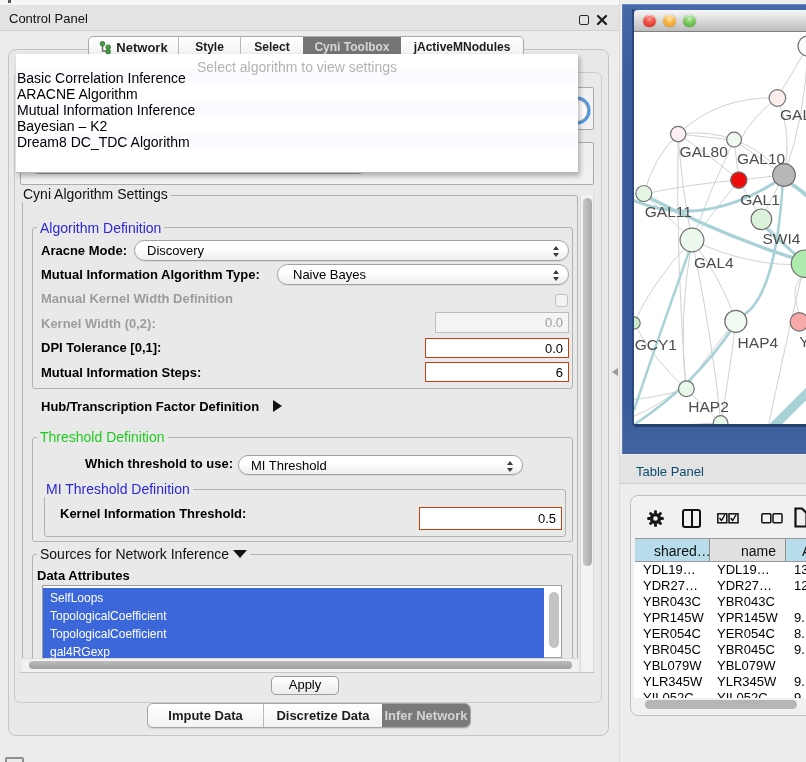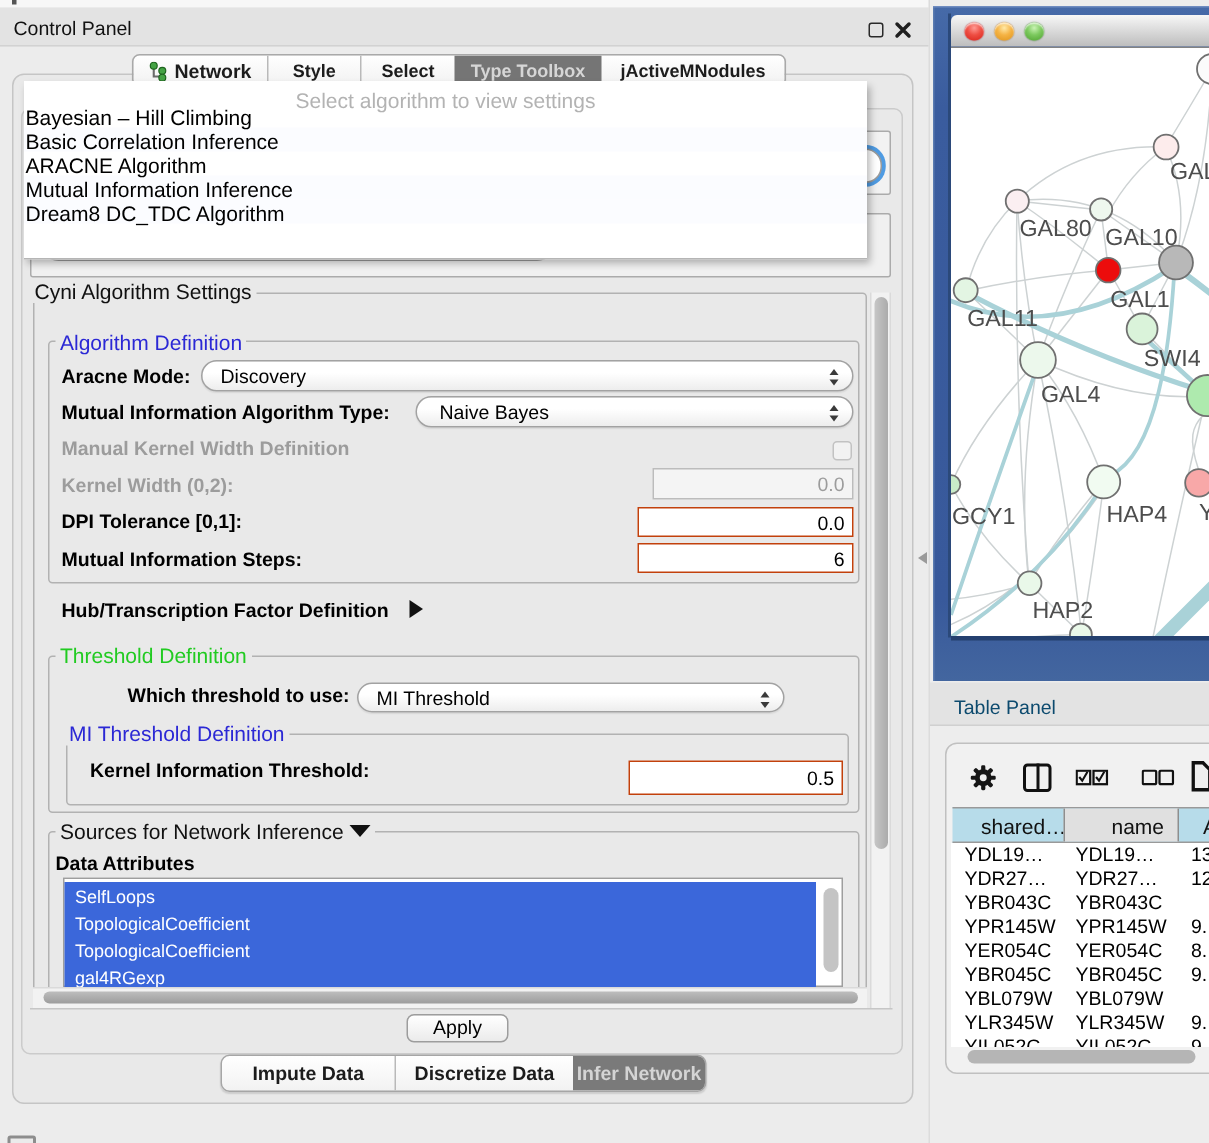--- a/index.html
+++ b/index.html
@@ -38,21 +38,21 @@
   <div style="width:90px;display:flex;align-items:center;justify-content:center;border-right:1px solid #b9b9b9;font-size:13px;font-weight:bold;color:#1c1c1c">
     <svg width="13" height="13" viewBox="0 0 13 13" style="margin-right:4px">
         <path d="M3.5 3.5 V10 H9" stroke="#6b6b6b" stroke-width="1.4" fill="none"></path>
         <circle cx="3.5" cy="2.8" r="2.3" fill="#44a244" stroke="#1e641e" stroke-width="0.8"></circle>
         <circle cx="9.2" cy="6.2" r="2.3" fill="#44a244" stroke="#1e641e" stroke-width="0.8"></circle>
         <circle cx="9.2" cy="10.8" r="2.3" fill="#44a244" stroke="#1e641e" stroke-width="0.8"></circle>
       </svg>
     Network</div>
   <div style="width:62px;display:flex;align-items:center;justify-content:center;border-right:1px solid #b9b9b9;font-size:12px;font-weight:bold;color:#1c1c1c">Style</div>
   <div style="width:62px;display:flex;align-items:center;justify-content:center;font-size:12px;font-weight:bold;color:#1c1c1c">Select</div>
-  <div style="width:98px;display:flex;align-items:center;justify-content:center;background:#757575;font-size:12px;font-weight:bold;color:#d6d6d6">Type Toolbox</div>
+  <div style="width:98px;display:flex;align-items:center;justify-content:center;background:#757575;font-size:12px;font-weight:bold;color:#d6d6d6">Cyni Toolbox</div>
   <div style="flex:1;display:flex;align-items:center;justify-content:center;font-size:12px;font-weight:bold;color:#1c1c1c">jActiveMNodules</div>
 </div>
 
 <div class="abs" style="left:20px;top:87px;width:574px;height:43px;background:#f2f2f2;border:1px solid #ababab;border-radius:2px"></div>
 <div class="abs" style="left:26px;top:99px;width:562px;height:23px;background:#fff;border:1px solid #9a9a9a;border-radius:11px;box-shadow:0 0 0 2.5px #4f9be2"></div>
 <div class="abs" style="left:20px;top:142px;width:574px;height:43px;background:#f0f0f0;border:1px solid #ababab;border-radius:2px"></div>
 <div class="abs" style="left:26px;top:148px;width:345px;height:26px;background:linear-gradient(#fdfdfd,#ededed);border:1px solid #9a9a9a;border-radius:13px"></div>
 
 <div class="group" style="left:22px;top:195px;width:556px;height:470px"></div>
 <div class="gl" style="left:20px;top:186px;color:#111">Cyni Algorithm Settings</div>
@@ -109,24 +109,24 @@
 
 <div class="abs" style="left:580px;top:195px;width:14px;height:477px;background:#f2f2f2;border-left:1px solid #dadada;border-right:1px solid #dadada"></div>
 <div class="abs" style="left:583px;top:198px;width:9px;height:368px;background:linear-gradient(90deg,#c6c6c6,#ababab);border-radius:4.5px"></div>
 <div class="abs" style="left:20px;top:672px;width:575px;height:1px;background:#c6c6c6"></div>
 
 <div class="abs" style="left:22px;top:658px;width:556px;height:14px;background:#f2f2f2;border-top:1px solid #dadada"></div>
 <div class="abs" style="left:29px;top:661px;width:543px;height:8px;background:linear-gradient(#bdbdbd,#9d9d9d);border-radius:4px"></div>
 
 <div class="abs" style="left:16px;top:54px;width:562px;height:119px;background:#fff;border-bottom:1px solid #b5b5b5;box-shadow:2px 3px 5px rgba(0,0,0,0.28);font-size:14px;color:#000">
   <div style="height:14.5px;text-align:center;color:#b3b3b3;padding-top:4.5px">Select algorithm to view settings</div>
-  <div style="height:16.2px;padding:1px 0 0 1px">Bayesian – Hill Climbing</div>
   <div style="height:16.2px;padding:1px 0 0 1px;background:#fbfcff">Basic Correlation Inference</div>
   <div style="height:16.2px;padding:1px 0 0 1px;font-weight:normal">ARACNE Algorithm</div>
   <div style="height:16.2px;padding:1px 0 0 1px;background:#fbfcff">Mutual Information Inference</div>
+  <div style="height:16.2px;padding:1px 0 0 1px">Bayesian – K2</div>
   <div style="height:16.2px;padding:1px 0 0 1px;background:#fbfcff">Dream8 DC_TDC Algorithm</div>
 </div>
 
 <div class="abs" style="left:271px;top:676px;width:68px;height:19px;background:linear-gradient(#ffffff,#ebebeb);border:1px solid #9d9d9d;border-radius:5px;text-align:center;font-size:13px;padding-top:0px">Apply</div>
 
 <div class="abs" style="left:147px;top:703px;width:324px;height:25px;display:flex;border:1px solid #a6a6a6;border-radius:6px;overflow:hidden;background:linear-gradient(#ffffff,#f2f2f2);box-shadow:0 1px 1px rgba(0,0,0,0.12)">
   <div style="width:116px;display:flex;align-items:center;justify-content:center;border-right:1px solid #b9b9b9;font-size:13px;font-weight:bold;color:#1c1c1c">Impute Data</div>
   <div style="width:118px;display:flex;align-items:center;justify-content:center;font-size:13px;font-weight:bold;color:#1c1c1c">Discretize Data</div>
   <div style="flex:1;display:flex;align-items:center;justify-content:center;background:#7a7a7a;font-size:13px;font-weight:bold;color:#d4d4d4">Infer Network</div>
 </div>

